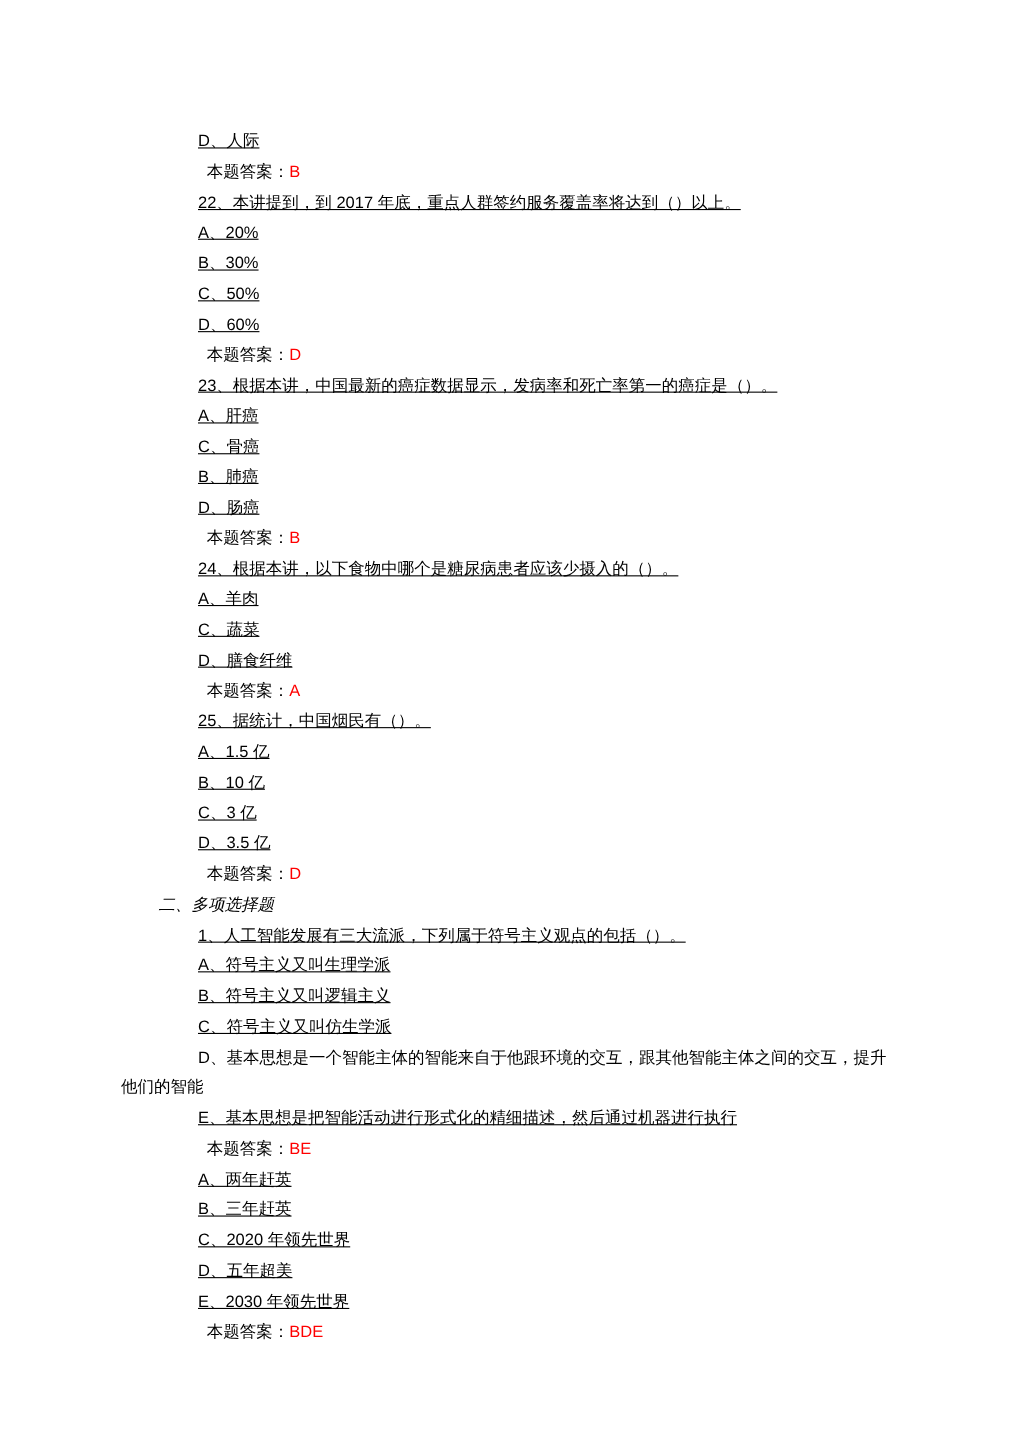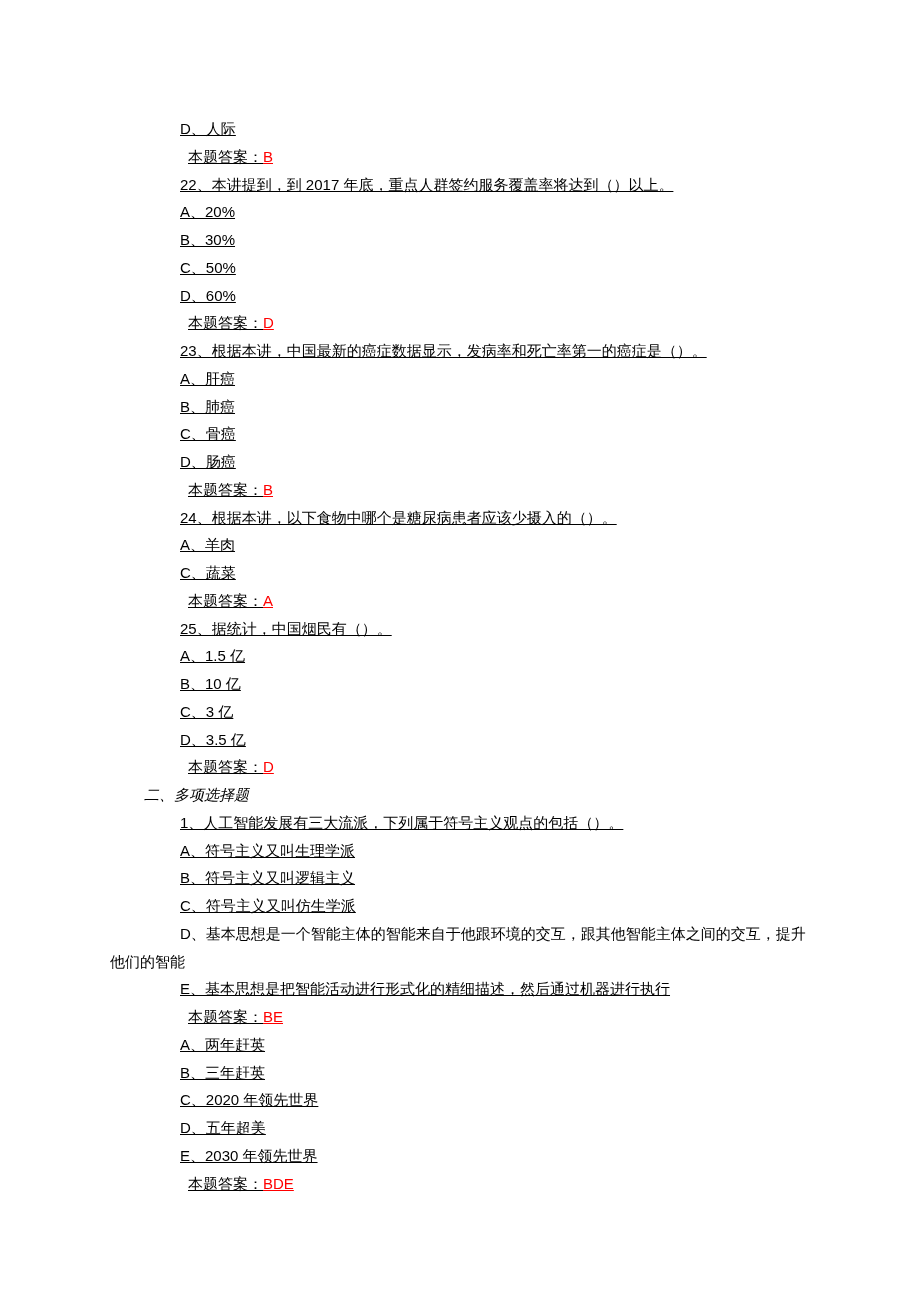--- a/index.html
+++ b/index.html
@@ -19,44 +19,44 @@
   }
   .line {
     white-space: pre-wrap;
   }
   .indent1 { padding-left: 70px; text-decoration: underline; }
   .indent2 { padding-left: 78px; }
   .indent0 { padding-left: 34px; font-style: italic; }
   .red { color: #ff0000; }
   .ans-label, .ans-value {
     display: inline;
-    text-decoration: underline;
   }
 </style>
 </head>
 <body>
 
 <div class="page" id="page">
     <div class="line indent1"><span>D、人际</span></div>
     <div class="line indent2 ans"><span class="ans-label">本题答案：</span><span class="ans-value red">B</span></div>
     <div class="line indent1"><span>22、本讲提到，到 2017 年底，重点人群签约服务覆盖率将达到（）以上。</span></div>
     <div class="line indent1"><span>A、20%</span></div>
     <div class="line indent1"><span>B、30%</span></div>
     <div class="line indent1"><span>C、50%</span></div>
     <div class="line indent1"><span>D、60%</span></div>
     <div class="line indent2 ans"><span class="ans-label">本题答案：</span><span class="ans-value red">D</span></div>
     <div class="line indent1"><span>23、根据本讲，中国最新的癌症数据显示，发病率和死亡率第一的癌症是（）。</span></div>
     <div class="line indent1"><span>A、肝癌</span></div>
+    <div class="line indent1"><span>C、骨癌</span></div>
     <div class="line indent1"><span>B、肺癌</span></div>
-    <div class="line indent1"><span>C、骨癌</span></div>
     <div class="line indent1"><span>D、肠癌</span></div>
     <div class="line indent2 ans"><span class="ans-label">本题答案：</span><span class="ans-value red">B</span></div>
     <div class="line indent1"><span>24、根据本讲，以下食物中哪个是糖尿病患者应该少摄入的（）。</span></div>
     <div class="line indent1"><span>A、羊肉</span></div>
     <div class="line indent1"><span>C、蔬菜</span></div>
+    <div class="line indent1"><span>D、膳食纤维</span></div>
     <div class="line indent2 ans"><span class="ans-label">本题答案：</span><span class="ans-value red">A</span></div>
     <div class="line indent1"><span>25、据统计，中国烟民有（）。</span></div>
     <div class="line indent1"><span>A、1.5 亿</span></div>
     <div class="line indent1"><span>B、10 亿</span></div>
     <div class="line indent1"><span>C、3 亿</span></div>
     <div class="line indent1"><span>D、3.5 亿</span></div>
     <div class="line indent2 ans"><span class="ans-label">本题答案：</span><span class="ans-value red">D</span></div>
     <div class="line indent0"><span>二、多项选择题</span></div>
     <div class="line indent1"><span>1、人工智能发展有三大流派，下列属于符号主义观点的包括（）。</span></div>
     <div class="line indent1"><span>A、符号主义又叫生理学派</span></div>

